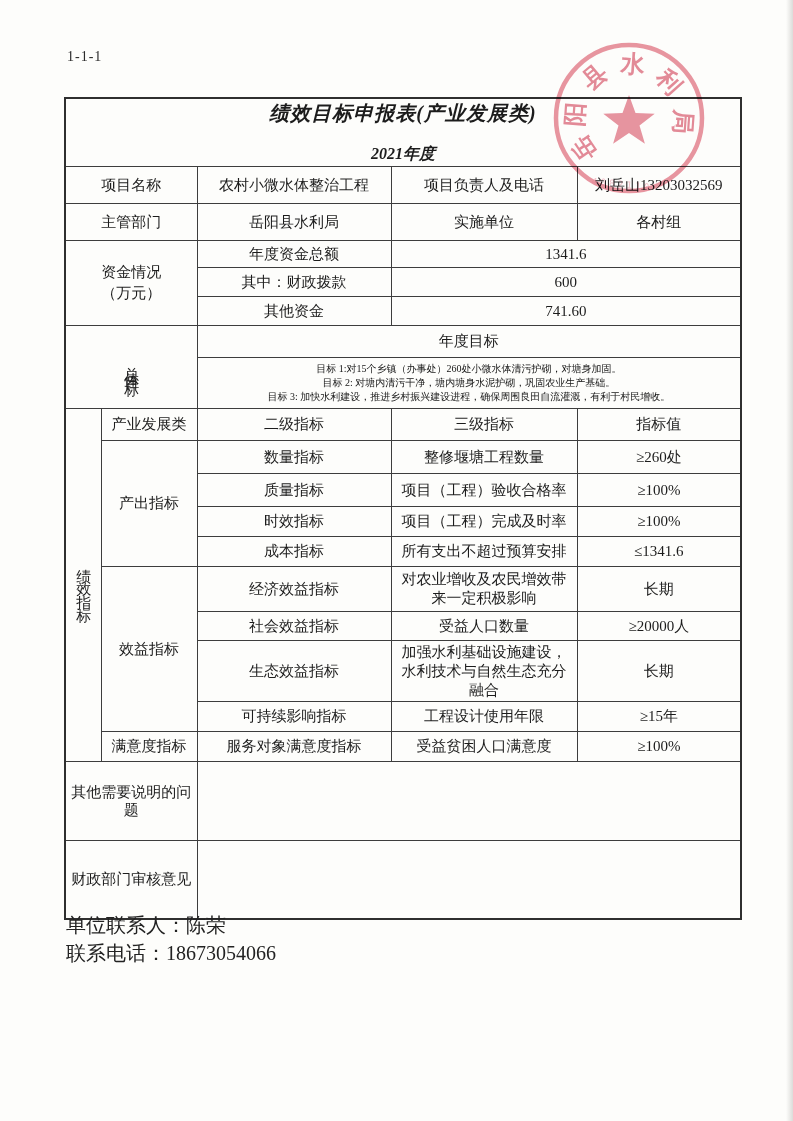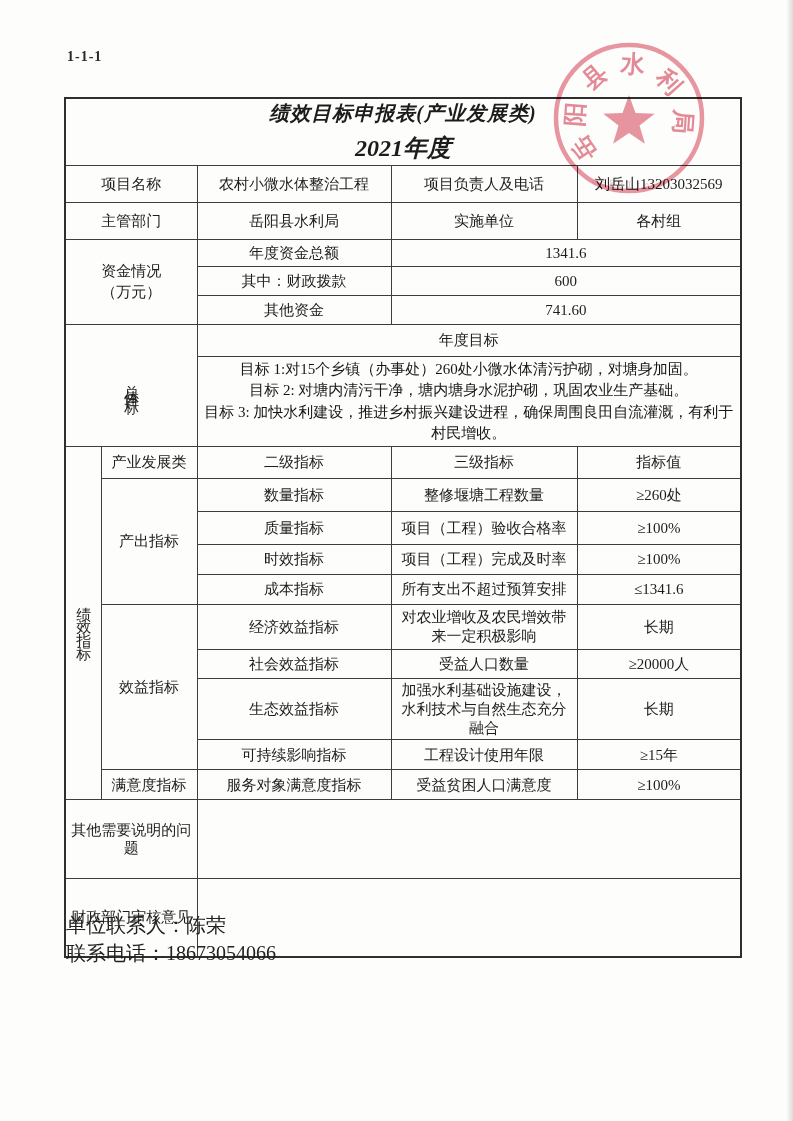--- a/index.html
+++ b/index.html
@@ -10,50 +10,50 @@
     overflow:hidden;
     font-family:"Liberation Serif","DejaVu Serif",serif;
     color:#1c1c1c;
   }
   .edge-shadow{
     position:absolute;top:0;right:0;width:7px;height:100%;
     background:linear-gradient(to right,rgba(0,0,0,0),rgba(120,120,115,0.25));
   }
   .corner-code{
     position:absolute;left:67px;top:49px;
-    font-size:14px;letter-spacing:1px;color:#2a2a2a;font-weight:bold;
+    font-size:14px;letter-spacing:1px;color:#2a2a2a;
   }
   table.form{
     position:absolute;left:64px;top:97px;
     width:676px;
     border-collapse:collapse;
     table-layout:fixed;
     border:2px solid #2f2f2f;
   }
   table.form td{
     border:1px solid #3d3d3d;
     text-align:center;vertical-align:middle;
     font-size:15px;line-height:1.25;
     padding:2px 4px;
     overflow:hidden;
   }
   .title-cell{padding:4px 0 2px;font-style:italic;}
   .title-line1{font-size:20px;font-weight:bold;letter-spacing:1px;}
-  .title-line2{font-size:24px;font-weight:bold;margin-top:7px;}
+  .title-line2{font-size:16px;font-weight:bold;margin-top:18px;}
   .vtext{
     writing-mode:vertical-lr;
     text-orientation:upright;
     display:inline-block;
     line-height:1;
   }
   .vtext.overall{letter-spacing:5px;font-size:15px;}
   .vtext.perf{letter-spacing:13px;font-size:15px;}
   .narrow-label{width:86px;margin:8px auto;line-height:1.4;}
   .goals-cell{text-align:left;vertical-align:top;padding:3px 6px 5px;}
-  .goal-line{font-size:15px;line-height:1.42;color:#161616;}
+  .goal-line{font-size:10px;line-height:1.42;color:#161616;}
   .val{text-align:left;padding-left:7px;}
   .wrap-tight{display:inline-block;max-width:178px;}
   .contact{position:absolute;left:66px;font-size:20px;color:#222;}
   .contact.person{top:912px;}
   .contact.phone{top:940px;}
   .seal{
     position:absolute;left:550px;top:39px;
     width:158px;height:158px;
     mix-blend-mode:multiply;
     opacity:0.88;

